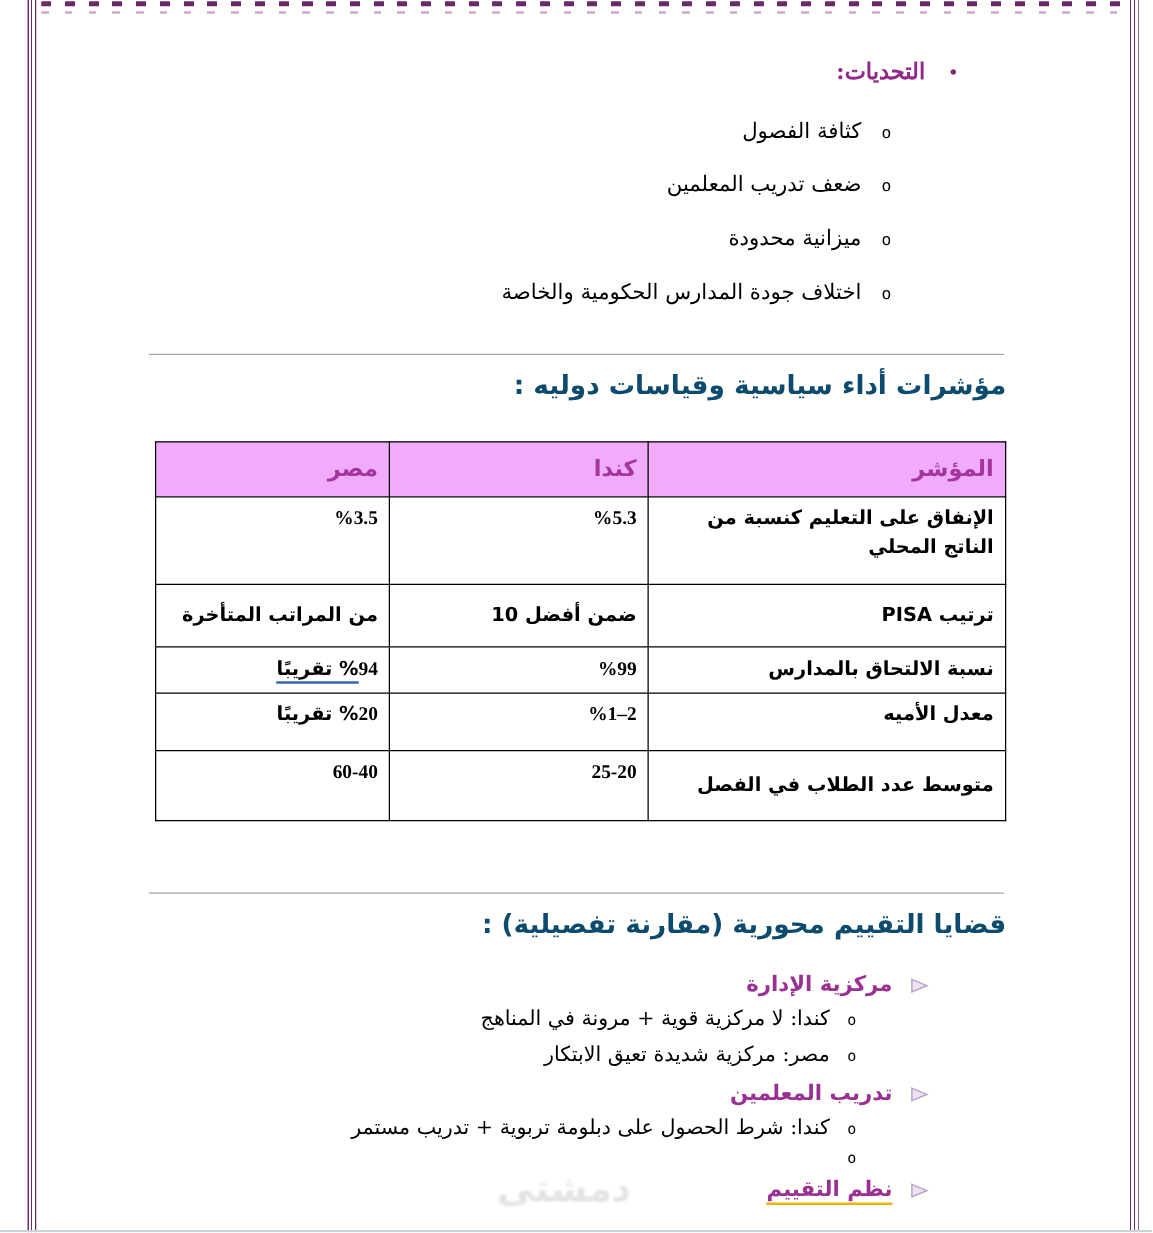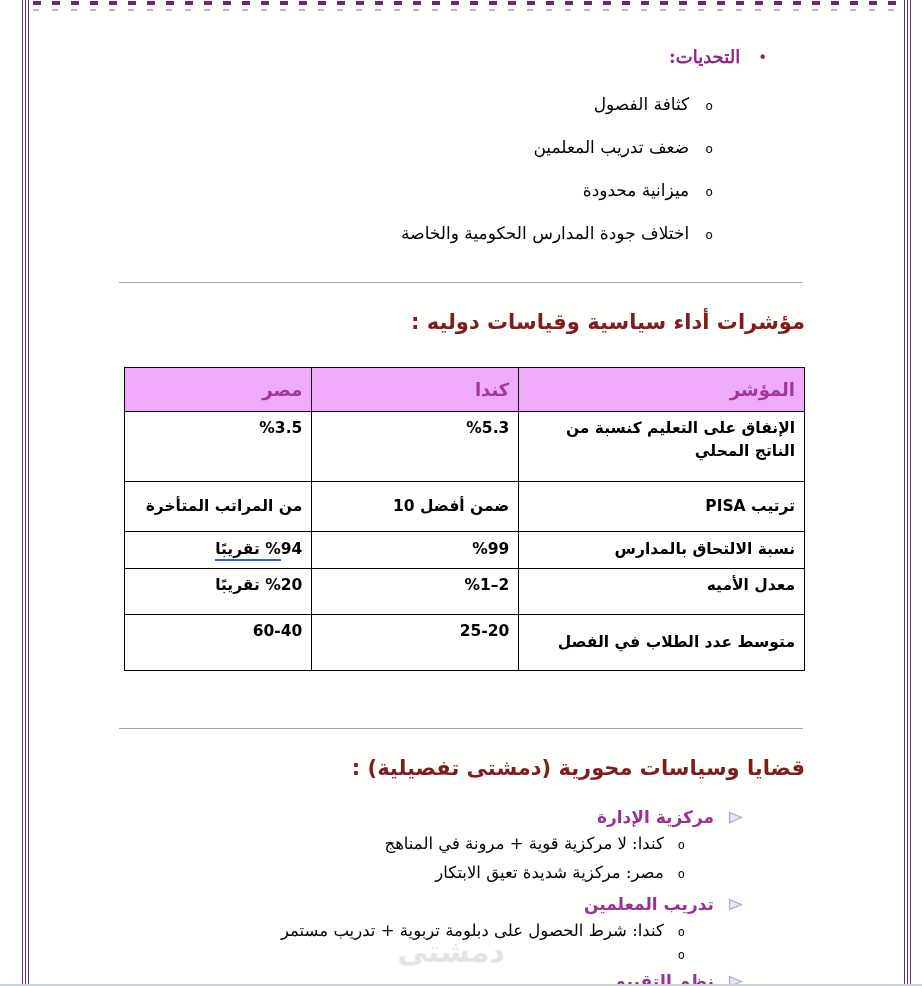--- a/index.html
+++ b/index.html
@@ -26,37 +26,37 @@
   
   .l1-line { display:flex; flex-direction:row; align-items:baseline; padding-right:38px; margin-bottom:26px; }
   .l1-bullet { color:#7c2a6e; font-size:15px; margin-left:18px; }
   .challenges-title { color:#92278a; font-weight:bold; font-size:18px; font-family:"DejaVu Serif", serif;margin-left:36px; }
   .l2-line { display:flex; flex-direction:row; align-items:baseline; padding-right:92px; margin-bottom:21px; }
   .l2-bullet { font-family:"DejaVu Sans Mono", monospace; font-size:13px; margin-left:16px; }
   .l2-text { font-size:17px; font-family:"DejaVu Serif", serif; line-height:1.3; }
 
   .divider { height:1px; background:#a6a6a6; margin:38px 2px 0 2px; }
 
-  .section-heading { color:#7f1d1d; font-weight:bold; font-size:21px; margin-top:25px; line-height:1.4; }
+  .section-heading { color:#0c4a6e; font-weight:bold; font-size:21px; margin-top:10px; line-height:1.4; }
 
   
   table.ind { border-collapse:collapse; margin-top:29px; width:681px; direction:rtl; }
   table.ind th, table.ind td { border:1.5px solid #000; text-align:right; padding:5px 9px; font-weight:bold; }
   table.ind th { background:#f0abfc; color:#a3359e; font-size:18px; height:44px; }
   table.ind td { font-size:15.5px; vertical-align:top; line-height:1.5; }
   .col-indicator { width:287px; }
   .col-canada { width:208px; }
   .col-egypt { width:188px; }
   tr.r1 td { height:70px; }
   tr.r2 td { height:50px; vertical-align:middle; }
   tr.r3 td { height:37px; vertical-align:middle; }
   tr.r4 td { height:46px; }
   tr.r5 td { height:56px; }
   tr.r5 td.mid { vertical-align:middle; }
-  .num { direction:ltr; unicode-bidi:isolate; display:inline-block; }
+  .num { direction:ltr; unicode-bidi:isolate; display:inline-block;font-family:Liberation Serif, serif; }
   .ul-blue { border-bottom:2px solid #3a66b0; padding-bottom:1px; }
 
   
   .policies { margin-top:24px; }
   .p-title-line { display:flex; align-items:center; padding-right:62px; margin-bottom:5px; }
   .arrow-icon { margin-left:14px; display:inline-flex; }
   .p-title { color:#9b3094; font-weight:bold; font-size:17px; }
   .p-item-line { display:flex; align-items:baseline; padding-right:120px; margin-bottom:5px; }
   .p-item-bullet { font-family:"DejaVu Sans Mono", monospace; font-size:12px; margin-left:14px; }
   .p-item-text { font-size:16.5px; font-family:"DejaVu Serif", serif; line-height:1.45; }
@@ -136,21 +136,21 @@
         <tr class="r5">
           <td class="mid">متوسط عدد الطلاب في الفصل</td>
           <td><span class="num">25-20</span></td>
           <td><span class="num">60-40</span></td>
         </tr>
       </tbody>
     </table>
 
     <div class="divider" style="margin-top:57px;"></div>
 
-    <div class="section-heading">قضايا وسياسات محورية (دمشتى تفصيلية)  :</div>
+    <div class="section-heading">قضايا التقييم محورية (مقارنة تفصيلية)  :</div>
 
     <div class="policies">
 
       <div class="p-title-line">
         <span class="arrow-icon">
           <svg width="15" height="13" viewBox="0 0 15 13">
               <path d="M1.5 1.5 L13.5 6.5 L1.5 11.5 Z" fill="#ece2f2" stroke="#b9a3cc" stroke-width="1.2"></path>
             </svg>
         </span>
         <span class="p-title">مركزية الإدارة</span>

